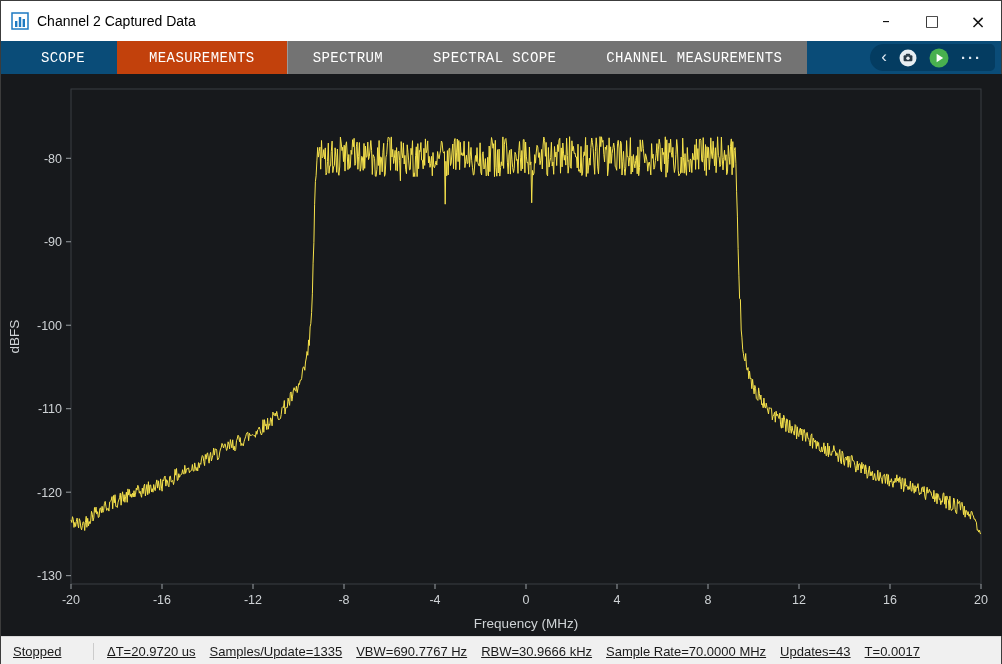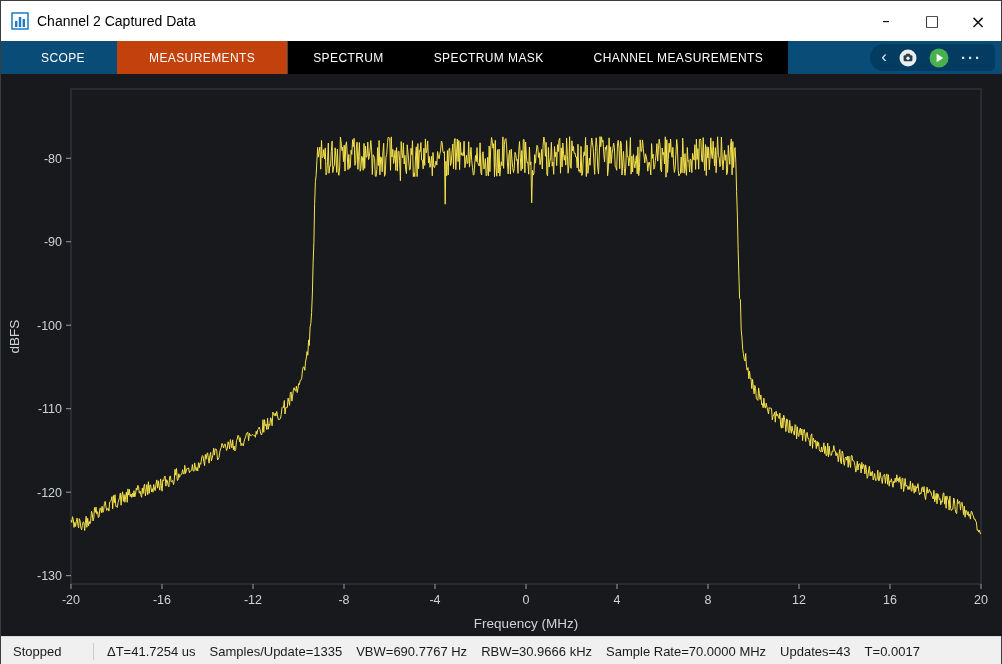--- a/index.html
+++ b/index.html
@@ -26,43 +26,43 @@
     font-family:"DejaVu Sans", sans-serif; cursor:default;
   }
   .win-btn.close { font-size:18px; }
   
   .toolbar {
     height:33px; background:#0a4c78; flex:0 0 auto; position:relative;
     display:flex; align-items:stretch; color:#fff; padding-left:8px;
   }
   .tab {
     display:flex; align-items:center; padding:0 32px;
-    font-size:12px; letter-spacing:.4px; white-space:nowrap; cursor:default;
+    font-size:14px; letter-spacing:.4px; white-space:nowrap; cursor:default;font-family:Liberation Mono, monospace;
   }
   .tab.selected { background:#c2410c; }
   .context-group {
-    display:flex; background:#000000; border-left:1px solid rgba(255,255,255,.28);
+    display:flex; background:#737373; border-left:1px solid rgba(255,255,255,.28);
   }
   .context-group .tab { padding:0 25px; }
   .toolbar-right {
     position:absolute; right:6px; top:3px; height:27px; background:#043c61;
     border-radius:14px 5px 5px 14px; display:flex; align-items:center;
     gap:12px; padding:0 13px 0 11px;
   }
   .chevron { font-size:17px; line-height:1; color:#dfe9f2; margin-top:-2px; }
   .dots { font-size:15px; font-weight:bold; letter-spacing:2px; color:#dfe9f2; }
   
   .plot { flex:1 1 auto; background:#17191c; position:relative; }
   .plot svg { display:block; }
   .tick-label { fill:#cfd3d6; font-size:12.5px; font-family:"Liberation Sans",sans-serif; }
   .axis-title { fill:#cfd3d6; font-size:13.5px; font-family:"Liberation Sans",sans-serif; }
   
   .statusbar {
     height:29px; flex:0 0 auto; background:#f0f0f0; border-top:1px solid #d9d9d9;
-    display:flex; align-items:center; font-size:13px; color:#1a1a1a;
+    display:flex; align-items:center; font-size:13px; color:#1a1a1a;text-decoration:underline;
   }
   .statusbar .state { padding:0 12px; min-width:92px; }
   .statusbar .sep { width:1px; height:17px; background:#cccccc; margin-right:13px; }
   .statusbar .seg { margin-right:14px; white-space:nowrap; }
 </style>
 </head>
 <body>
 
 <div class="window">
 
@@ -81,21 +81,21 @@
       <button class="win-btn">□</button>
       <button class="win-btn close">×</button>
     </div>
   </div>
 
   <div class="toolbar">
     <div class="tab">SCOPE</div>
     <div class="tab selected">MEASUREMENTS</div>
     <div class="context-group">
       <div class="tab">SPECTRUM</div>
-      <div class="tab">SPECTRUM MASK</div>
+      <div class="tab">SPECTRAL SCOPE</div>
       <div class="tab">CHANNEL MEASUREMENTS</div>
     </div>
     <div class="toolbar-right">
       <span class="chevron">‹</span>
       <span style="display:flex;">
         <svg width="18" height="18" viewBox="0 0 18 18">
           <circle cx="9" cy="9" r="8.5" fill="#e8eef2"></circle>
           <rect x="4.6" y="6.2" width="8.8" height="6" rx="1" fill="#2a3a46"></rect>
           <rect x="6.8" y="4.8" width="4.4" height="2" rx="0.8" fill="#2a3a46"></rect>
           <circle cx="9" cy="9.2" r="1.7" fill="#e8eef2"></circle>
@@ -151,21 +151,21 @@
         <text x="61" y="506.15261382799326" text-anchor="end" class="tick-label">-130</text>
         <text x="525" y="554" text-anchor="middle" class="axis-title">Frequency (MHz)</text>
         <text x="18" y="262.5" text-anchor="middle" class="axis-title" transform="rotate(-90 18 262.5)">dBFS</text>
         <polyline points="70.0,445.9 70.8,448.5 71.5,442.7 72.3,445.7 73.0,453.4 73.8,448.4 74.6,452.5 75.3,447.5 76.1,444.1 76.8,450.3 77.6,453.9 78.3,444.7 79.1,447.0 79.9,453.9 80.6,455.8 81.4,451.5 82.1,447.9 82.9,448.2 83.7,456.5 84.4,448.7 85.2,442.3 85.9,453.3 86.7,444.3 87.5,451.9 88.2,447.5 89.0,449.8 89.7,447.1 90.5,437.3 91.3,440.2 92.0,447.0 92.8,443.9 93.5,433.5 94.3,438.4 95.0,433.1 95.8,440.1 96.6,437.7 97.3,443.5 98.1,442.9 98.8,434.8 99.6,433.8 100.4,438.7 101.1,432.3 101.9,438.4 102.6,436.6 103.4,429.6 104.2,427.4 104.9,432.2 105.7,436.4 106.4,434.8 107.2,434.2 107.9,437.1 108.7,427.9 109.5,427.1 110.2,426.5 111.0,422.6 111.7,434.8 112.5,421.5 113.3,428.8 114.0,420.7 114.8,432.4 115.5,432.4 116.3,433.5 117.1,428.1 117.8,426.0 118.6,423.7 119.3,419.1 120.1,431.2 120.9,421.3 121.6,417.8 122.4,427.3 123.1,420.6 123.9,428.3 124.6,422.9 125.4,418.1 126.2,428.3 126.9,414.9 127.7,421.1 128.4,415.5 129.2,422.5 130.0,420.0 130.7,423.4 131.5,419.2 132.2,423.0 133.0,416.7 133.8,422.9 134.5,420.3 135.3,414.1 136.0,416.1 136.8,411.3 137.5,412.6 138.3,419.2 139.1,417.2 139.8,420.7 140.6,423.3 141.3,414.1 142.1,419.6 142.9,412.2 143.6,410.1 144.4,422.0 145.1,416.0 145.9,410.5 146.7,420.7 147.4,407.7 148.2,419.4 148.9,411.1 149.7,411.0 150.5,417.9 151.2,414.7 152.0,418.2 152.7,410.5 153.5,415.1 154.2,416.7 155.0,410.1 155.8,405.9 156.5,414.1 157.3,406.8 158.0,412.5 158.8,416.2 159.6,404.9 160.3,412.0 161.1,417.2 161.8,405.8 162.6,406.9 163.4,402.9 164.1,402.0 164.9,412.1 165.6,405.7 166.4,407.0 167.1,411.2 167.9,412.8 168.7,402.5 169.4,402.1 170.2,407.9 170.9,407.7 171.7,406.4 172.5,410.6 173.2,407.3 174.0,395.3 174.7,401.2 175.5,394.5 176.3,406.5 177.0,406.0 177.8,399.7 178.5,403.3 179.3,401.3 180.1,400.3 180.8,400.2 181.6,395.7 182.3,399.6 183.1,400.1 183.8,391.3 184.6,399.4 185.4,396.5 186.1,394.3 186.9,394.9 187.6,393.8 188.4,398.7 189.2,397.0 189.9,396.9 190.7,396.2 191.4,390.5 192.2,396.9 193.0,397.2 193.7,388.9 194.5,394.2 195.2,396.6 196.0,393.4 196.7,397.0 197.5,388.6 198.3,393.7 199.0,389.2 199.8,390.3 200.5,384.9 201.3,381.5 202.1,382.5 202.8,387.7 203.6,391.6 204.3,380.5 205.1,385.2 205.9,380.0 206.6,378.8 207.4,385.1 208.1,389.2 208.9,381.7 209.6,378.4 210.4,387.0 211.2,383.9 211.9,381.1 212.7,374.1 213.4,381.1 214.2,375.1 215.0,375.0 215.7,376.1 216.5,386.0 217.2,385.3 218.0,383.4 218.8,377.9 219.5,375.0 220.3,373.3 221.0,369.4 221.8,371.6 222.6,374.0 223.3,370.5 224.1,369.8 224.8,373.2 225.6,376.5 226.3,374.7 227.1,367.8 227.9,370.3 228.6,374.9 229.4,365.6 230.1,369.9 230.9,373.9 231.7,365.8 232.4,375.8 233.2,372.1 233.9,376.9 234.7,375.5 235.5,366.6 236.2,365.0 237.0,361.2 237.7,361.9 238.5,367.7 239.2,363.6 240.0,371.7 240.8,369.3 241.5,370.9 242.3,371.9 243.0,367.8 243.8,365.1 244.6,362.8 245.3,360.2 246.1,358.6 246.8,358.3 247.6,366.7 248.4,359.3 249.1,361.1 249.9,361.8 250.6,361.0 251.4,360.7 252.2,360.8 252.9,361.6 253.7,361.4 254.4,363.3 255.2,357.3 255.9,360.3 256.7,355.8 257.5,355.0 258.2,353.0 259.0,355.6 259.7,359.6 260.5,361.0 261.3,358.2 262.0,345.7 262.8,358.3 263.5,345.7 264.3,351.8 265.1,350.1 265.8,355.6 266.6,344.2 267.3,355.2 268.1,349.9 268.8,351.4 269.6,343.8 270.4,345.3 271.1,351.8 271.9,338.1 272.6,340.8 273.4,341.6 274.2,339.0 274.9,342.1 275.7,337.4 276.4,340.8 277.2,345.2 278.0,345.9 278.7,344.8 279.5,344.5 280.2,340.6 281.0,333.6 281.8,332.8 282.5,333.6 283.3,326.5 284.0,340.0 284.8,333.6 285.5,333.6 286.3,333.5 287.1,324.1 287.8,327.5 288.6,331.4 289.3,319.1 290.1,317.9 290.9,327.1 291.6,322.2 292.4,315.9 293.1,313.7 293.9,316.3 294.7,317.0 295.4,312.2 296.2,318.6 296.9,314.8 297.7,309.6 298.4,310.5 299.2,306.3 300.0,306.2 300.7,304.3 301.5,295.9 302.2,293.2 303.0,292.9 303.8,296.3 304.5,288.0 305.3,284.0 306.0,277.5 306.8,281.3 307.6,265.9 308.3,271.5 309.1,252.9 309.8,249.7 310.6,238.6 311.4,219.2 312.1,189.2 312.9,168.3 313.6,130.8 314.4,107.7 315.1,101.8 315.9,86.9 316.7,73.4 317.4,83.1 318.2,77.4 318.9,73.1 319.7,95.2 320.5,66.5 321.2,83.8 322.0,82.6 322.7,75.6 323.5,84.9 324.3,73.9 325.0,100.9 325.8,98.7 326.5,87.6 327.3,69.1 328.0,99.3 328.8,91.8 329.6,91.8 330.3,77.6 331.1,67.1 331.8,98.6 332.6,93.0 333.4,91.5 334.1,73.8 334.9,83.1 335.6,98.3 336.4,75.0 337.2,98.0 337.9,101.3 338.7,93.0 339.4,63.0 340.2,69.0 341.0,76.6 341.7,73.2 342.5,87.6 343.2,71.2 344.0,97.1 344.7,71.7 345.5,67.8 346.3,82.9 347.0,95.6 347.8,80.5 348.5,94.4 349.3,93.0 350.1,76.2 350.8,80.4 351.6,65.7 352.3,72.8 353.1,64.3 353.9,91.3 354.6,89.6 355.4,72.2 356.1,68.1 356.9,95.3 357.6,82.3 358.4,68.5 359.2,97.2 359.9,94.2 360.7,82.3 361.4,83.2 362.2,96.3 363.0,69.4 363.7,94.4 364.5,72.1 365.2,83.2 366.0,82.6 366.8,68.1 367.5,85.6 368.3,82.5 369.0,76.0 369.8,66.5 370.6,76.3 371.3,100.5 372.1,80.7 372.8,82.1 373.6,84.6 374.3,102.0 375.1,102.5 375.9,95.3 376.6,73.6 377.4,91.5 378.1,66.5 378.9,100.8 379.7,82.8 380.4,83.9 381.2,97.8 381.9,78.8 382.7,69.3 383.5,102.3 384.2,100.2 385.0,83.1 385.7,80.4 386.5,68.5 387.2,63.2 388.0,63.9 388.8,64.3 389.5,96.3 390.3,62.9 391.0,83.0 391.8,75.4 392.6,89.5 393.3,84.5 394.1,76.4 394.8,96.4 395.6,73.6 396.4,97.1 397.1,77.8 397.9,77.2 398.6,86.2 399.4,106.8 400.2,67.6 400.9,78.9 401.7,83.9 402.4,68.9 403.2,90.0 403.9,81.4 404.7,95.7 405.5,99.7 406.2,70.8 407.0,78.8 407.7,86.9 408.5,95.9 409.3,95.4 410.0,74.3 410.8,80.7 411.5,66.7 412.3,102.6 413.1,98.8 413.8,102.6 414.6,81.7 415.3,72.8 416.1,102.6 416.8,69.6 417.6,94.7 418.4,76.5 419.1,77.6 419.9,68.5 420.6,86.0 421.4,86.2 422.2,94.9 422.9,74.3 423.7,91.4 424.4,64.9 425.2,78.8 426.0,76.0 426.7,66.9 427.5,88.9 428.2,82.3 429.0,93.3 429.7,89.8 430.5,82.4 431.3,101.8 432.0,78.5 432.8,92.6 433.5,93.7 434.3,90.4 435.1,87.0 435.8,91.1 436.6,77.5 437.3,82.2 438.1,84.8 438.9,79.8 439.6,76.2 440.4,67.0 441.1,68.4 441.9,77.4 442.7,79.1 443.4,77.6 444.2,130.2 444.9,87.3 445.7,101.9 446.4,76.6 447.2,100.9 448.0,74.6 448.7,74.3 449.5,91.5 450.2,89.0 451.0,78.0 451.8,70.0 452.5,94.7 453.3,67.2 454.0,64.5 454.8,95.7 455.6,78.1 456.3,65.0 457.1,87.6 457.8,66.5 458.6,95.7 459.3,68.3 460.1,81.2 460.9,78.7 461.6,81.6 462.4,81.6 463.1,67.2 463.9,93.6 464.7,87.1 465.4,81.2 466.2,89.6 466.9,89.2 467.7,67.7 468.5,93.1 469.2,82.9 470.0,73.4 470.7,86.3 471.5,93.8 472.3,101.0 473.0,100.7 473.8,89.1 474.5,81.5 475.3,87.5 476.0,73.6 476.8,88.7 477.6,91.0 478.3,92.1 479.1,68.8 479.8,97.9 480.6,100.9 481.4,79.6 482.1,77.8 482.9,95.0 483.6,93.9 484.4,84.6 485.2,101.8 485.9,100.5 486.7,83.3 487.4,102.0 488.2,72.0 488.9,97.7 489.7,75.0 490.5,63.5 491.2,67.1 492.0,74.3 492.7,69.7 493.5,102.6 494.3,66.3 495.0,93.6 495.8,102.2 496.5,75.7 497.3,99.0 498.1,75.1 498.8,102.1 499.6,93.6 500.3,87.8 501.1,91.7 501.9,62.9 502.6,94.4 503.4,70.2 504.1,65.5 504.9,64.5 505.6,71.9 506.4,88.2 507.2,99.9 507.9,80.9 508.7,76.3 509.4,100.1 510.2,75.2 511.0,85.9 511.7,93.7 512.5,98.5 513.2,94.7 514.0,78.3 514.8,80.3 515.5,86.4 516.3,85.5 517.0,99.4 517.8,76.6 518.5,67.5 519.3,83.2 520.1,96.8 520.8,76.5 521.6,94.8 522.3,65.7 523.1,65.6 523.9,98.8 524.6,68.0 525.4,82.9 526.1,88.9 526.9,88.4 527.7,100.2 528.4,73.0 529.2,90.8 529.9,87.9 530.7,128.8 531.5,96.4 532.2,101.1 533.0,99.1 533.7,80.6 534.5,89.2 535.2,79.0 536.0,71.3 536.8,73.0 537.5,83.4 538.3,78.7 539.0,90.7 539.8,86.2 540.6,75.4 541.3,95.0 542.1,71.0 542.8,63.0 543.6,66.4 544.4,82.3 545.1,68.4 545.9,100.2 546.6,101.9 547.4,73.5 548.1,93.1 548.9,87.3 549.7,83.4 550.4,68.3 551.2,92.0 551.9,88.0 552.7,100.3 553.5,72.5 554.2,83.0 555.0,78.0 555.7,91.6 556.5,70.7 557.3,77.6 558.0,66.1 558.8,64.3 559.5,99.2 560.3,73.9 561.1,92.9 561.8,69.0 562.6,79.9 563.3,86.2 564.1,81.2 564.8,91.1 565.6,64.2 566.4,81.4 567.1,99.2 567.9,91.2 568.6,62.7 569.4,92.8 570.2,94.3 570.9,66.8 571.7,76.9 572.4,72.4 573.2,79.5 574.0,78.9 574.7,83.0 575.5,83.0 576.2,93.9 577.0,70.2 577.7,97.2 578.5,95.7 579.3,98.7 580.0,72.4 580.8,101.5 581.5,99.8 582.3,83.6 583.1,77.8 583.8,81.6 584.6,63.4 585.3,102.6 586.1,71.1 586.9,99.4 587.6,93.1 588.4,84.1 589.1,91.2 589.9,73.4 590.7,64.0 591.4,68.3 592.2,74.5 592.9,88.1 593.7,100.3 594.4,77.7 595.2,63.8 596.0,73.7 596.7,92.9 597.5,99.8 598.2,82.0 599.0,62.6 599.8,72.7 600.5,62.8 601.3,68.2 602.0,66.4 602.8,80.3 603.6,87.9 604.3,73.0 605.1,75.5 605.8,71.4 606.6,101.8 607.3,95.0 608.1,63.8 608.9,89.4 609.6,72.8 610.4,89.3 611.1,79.4 611.9,74.5 612.7,69.1 613.4,73.8 614.2,92.2 614.9,93.6 615.7,96.3 616.5,69.7 617.2,66.3 618.0,74.0 618.7,94.7 619.5,67.1 620.3,69.3 621.0,101.0 621.8,87.2 622.5,77.4 623.3,94.6 624.0,101.3 624.8,92.9 625.6,66.6 626.3,82.7 627.1,82.4 627.8,92.1 628.6,83.7 629.4,63.6 630.1,100.1 630.9,82.2 631.6,98.0 632.4,80.6 633.2,89.6 633.9,93.9 634.7,86.5 635.4,81.7 636.2,99.8 636.9,72.9 637.7,101.7 638.5,93.6 639.2,65.8 640.0,77.4 640.7,77.2 641.5,65.9 642.3,74.7 643.0,82.0 643.8,88.9 644.5,79.8 645.3,83.0 646.1,87.8 646.8,97.2 647.6,89.1 648.3,88.0 649.1,92.9 649.8,100.9 650.6,69.6 651.4,84.3 652.1,80.1 652.9,95.2 653.6,93.7 654.4,86.4 655.2,79.7 655.9,69.6 656.7,87.1 657.4,75.1 658.2,65.2 659.0,70.5 659.7,95.2 660.5,97.8 661.2,74.0 662.0,80.7 662.8,78.4 663.5,90.0 664.3,62.8 665.0,103.2 665.8,65.8 666.5,98.4 667.3,85.6 668.1,69.2 668.8,78.4 669.6,65.2 670.3,78.2 671.1,83.3 671.9,73.3 672.6,90.0 673.4,98.5 674.1,94.0 674.9,80.5 675.7,65.5 676.4,73.0 677.2,96.3 677.9,101.8 678.7,100.1 679.4,99.6 680.2,83.0 681.0,98.8 681.7,64.1 682.5,83.7 683.2,99.2 684.0,79.6 684.8,96.2 685.5,101.3 686.3,73.5 687.0,87.3 687.8,86.4 688.6,98.0 689.3,84.9 690.1,86.4 690.8,98.6 691.6,79.3 692.4,84.1 693.1,86.1 693.9,70.7 694.6,95.4 695.4,65.0 696.1,85.5 696.9,74.6 697.7,95.2 698.4,65.5 699.2,65.0 699.9,66.4 700.7,86.7 701.5,88.1 702.2,63.6 703.0,84.5 703.7,96.6 704.5,70.6 705.3,101.5 706.0,72.7 706.8,83.8 707.5,73.4 708.3,95.7 709.0,85.4 709.8,63.8 710.6,80.1 711.3,84.6 712.1,67.2 712.8,79.9 713.6,91.8 714.4,73.7 715.1,98.7 715.9,81.1 716.6,62.8 717.4,81.3 718.2,84.0 718.9,92.6 719.7,90.8 720.4,63.0 721.2,83.8 722.0,95.9 722.7,85.5 723.5,76.2 724.2,86.4 725.0,80.7 725.7,100.7 726.5,97.9 727.3,71.4 728.0,82.3 728.8,90.4 729.5,72.6 730.3,64.9 731.1,100.8 731.8,67.6 732.6,93.5 733.3,76.4 734.1,73.5 734.9,89.6 735.6,117.8 736.4,142.1 737.1,174.3 737.9,201.8 738.6,224.5 739.4,225.5 740.2,256.0 740.9,263.1 741.7,275.3 742.4,279.7 743.2,285.1 744.0,287.0 744.7,279.5 745.5,293.6 746.2,296.2 747.0,293.5 747.8,304.8 748.5,297.0 749.3,304.6 750.0,304.1 750.8,314.7 751.6,305.3 752.3,313.2 753.1,319.9 753.8,311.4 754.6,314.6 755.3,324.4 756.1,325.4 756.9,326.4 757.6,313.9 758.4,319.6 759.1,325.5 759.9,321.0 760.7,330.8 761.4,329.7 762.2,333.8 762.9,324.1 763.7,332.9 764.5,334.1 765.2,329.1 766.0,333.5 766.7,336.0 767.5,340.0 768.2,333.5 769.0,334.6 769.8,333.8 770.5,334.7 771.3,345.9 772.0,342.2 772.8,340.7 773.6,338.3 774.3,348.2 775.1,337.2 775.8,341.9 776.6,340.0 777.4,343.2 778.1,344.6 778.9,339.0 779.6,350.9 780.4,354.2 781.2,343.9 781.9,353.8 782.7,341.2 783.4,343.7 784.2,349.4 784.9,357.6 785.7,344.8 786.5,345.9 787.2,356.3 788.0,358.8 788.7,346.3 789.5,354.8 790.3,359.3 791.0,352.1 791.8,356.8 792.5,358.2 793.3,361.1 794.1,350.6 794.8,351.4 795.6,365.0 796.3,352.8 797.1,361.3 797.8,362.6 798.6,356.2 799.4,354.0 800.1,360.9 800.9,355.0 801.6,366.6 802.4,357.1 803.2,355.4 803.9,359.6 804.7,367.4 805.4,359.2 806.2,358.4 807.0,364.6 807.7,364.2 808.5,368.6 809.2,372.0 810.0,361.3 810.8,359.8 811.5,374.3 812.3,364.1 813.0,366.3 813.8,368.2 814.5,366.2 815.3,374.7 816.1,367.3 816.8,372.2 817.6,368.5 818.3,375.9 819.1,377.3 819.9,378.0 820.6,372.9 821.4,378.0 822.1,375.3 822.9,368.8 823.7,379.6 824.4,372.2 825.2,381.8 825.9,381.0 826.7,369.1 827.4,382.8 828.2,372.1 829.0,380.7 829.7,381.0 830.5,381.3 831.2,377.2 832.0,377.7 832.8,371.6 833.5,376.7 834.3,376.9 835.0,381.9 835.8,378.7 836.6,381.4 837.3,387.7 838.1,379.8 838.8,375.5 839.6,387.6 840.4,389.8 841.1,377.2 841.9,379.3 842.6,388.3 843.4,391.4 844.1,384.4 844.9,383.0 845.7,386.2 846.4,382.1 847.2,393.3 847.9,382.2 848.7,388.6 849.5,393.5 850.2,381.8 851.0,381.5 851.7,386.6 852.5,386.5 853.3,388.2 854.0,391.8 854.8,398.1 855.5,394.7 856.3,387.1 857.0,396.1 857.8,390.0 858.6,389.7 859.3,391.0 860.1,399.0 860.8,388.4 861.6,394.7 862.4,390.4 863.1,391.7 863.9,399.9 864.6,390.8 865.4,395.6 866.2,404.3 866.9,402.2 867.7,395.8 868.4,392.1 869.2,401.9 869.9,397.8 870.7,401.6 871.5,397.3 872.2,406.0 873.0,403.1 873.7,399.5 874.5,406.4 875.3,406.2 876.0,405.6 876.8,396.2 877.5,406.6 878.3,406.7 879.1,398.3 879.8,403.1 880.6,405.3 881.3,409.5 882.1,401.6 882.9,400.9 883.6,400.3 884.4,409.4 885.1,402.5 885.9,399.9 886.6,410.3 887.4,400.7 888.2,412.2 888.9,406.9 889.7,407.9 890.4,404.7 891.2,409.2 892.0,413.3 892.7,407.3 893.5,408.6 894.2,404.2 895.0,408.3 895.8,400.8 896.5,406.9 897.3,404.3 898.0,408.4 898.8,402.8 899.5,407.6 900.3,415.1 901.1,404.3 901.8,404.3 902.6,417.6 903.3,412.4 904.1,404.5 904.9,412.4 905.6,411.1 906.4,412.7 907.1,415.7 907.9,412.4 908.7,415.3 909.4,407.1 910.2,416.8 910.9,417.3 911.7,409.3 912.5,413.7 913.2,419.2 914.0,411.6 914.7,417.7 915.5,412.8 916.2,413.9 917.0,409.6 917.8,417.5 918.5,420.9 919.3,418.8 920.0,419.8 920.8,413.6 921.6,413.1 922.3,418.0 923.1,412.5 923.8,422.1 924.6,425.6 925.4,417.9 926.1,413.2 926.9,419.2 927.6,417.4 928.4,415.3 929.1,418.1 929.9,417.8 930.7,421.6 931.4,422.9 932.2,425.0 932.9,416.3 933.7,427.8 934.5,424.0 935.2,419.3 936.0,429.8 936.7,419.6 937.5,421.2 938.3,425.6 939.0,424.6 939.8,430.7 940.5,426.8 941.3,428.2 942.1,419.4 942.8,418.9 943.6,430.2 944.3,422.3 945.1,434.3 945.8,421.9 946.6,424.7 947.4,426.3 948.1,436.1 948.9,422.2 949.6,434.4 950.4,436.5 951.2,435.2 951.9,435.1 952.7,424.0 953.4,426.1 954.2,435.5 955.0,438.9 955.7,439.7 956.5,425.4 957.2,429.6 958.0,427.9 958.7,427.3 959.5,436.1 960.3,429.2 961.0,428.3 961.8,433.0 962.5,440.7 963.3,432.1 964.1,443.2 964.8,436.3 965.6,436.7 966.3,440.8 967.1,437.6 967.9,442.2 968.6,440.4 969.4,445.1 970.1,437.6 970.9,437.5 971.7,440.9 972.4,441.9 973.2,445.3 973.9,444.9 974.7,447.1 975.4,448.2 976.2,456.3 977.0,455.7 977.7,458.1 978.5,456.3 979.2,459.5 980.0,459.7" fill="none" stroke="#f6e24b" stroke-width="1" stroke-linejoin="round"></polyline>
       </svg>
   </div>
 
   <div class="statusbar">
     <span class="state">Stopped</span>
     <span class="sep"></span>
-    <span class="seg">ΔT=41.7254 us</span>
+    <span class="seg">ΔT=20.9720 us</span>
     <span class="seg">Samples/Update=1335</span>
     <span class="seg">VBW=690.7767 Hz</span>
     <span class="seg">RBW=30.9666 kHz</span>
     <span class="seg">Sample Rate=70.0000 MHz</span>
     <span class="seg">Updates=43</span>
     <span class="seg">T=0.0017</span>
   </div>
 
 </div>
 

